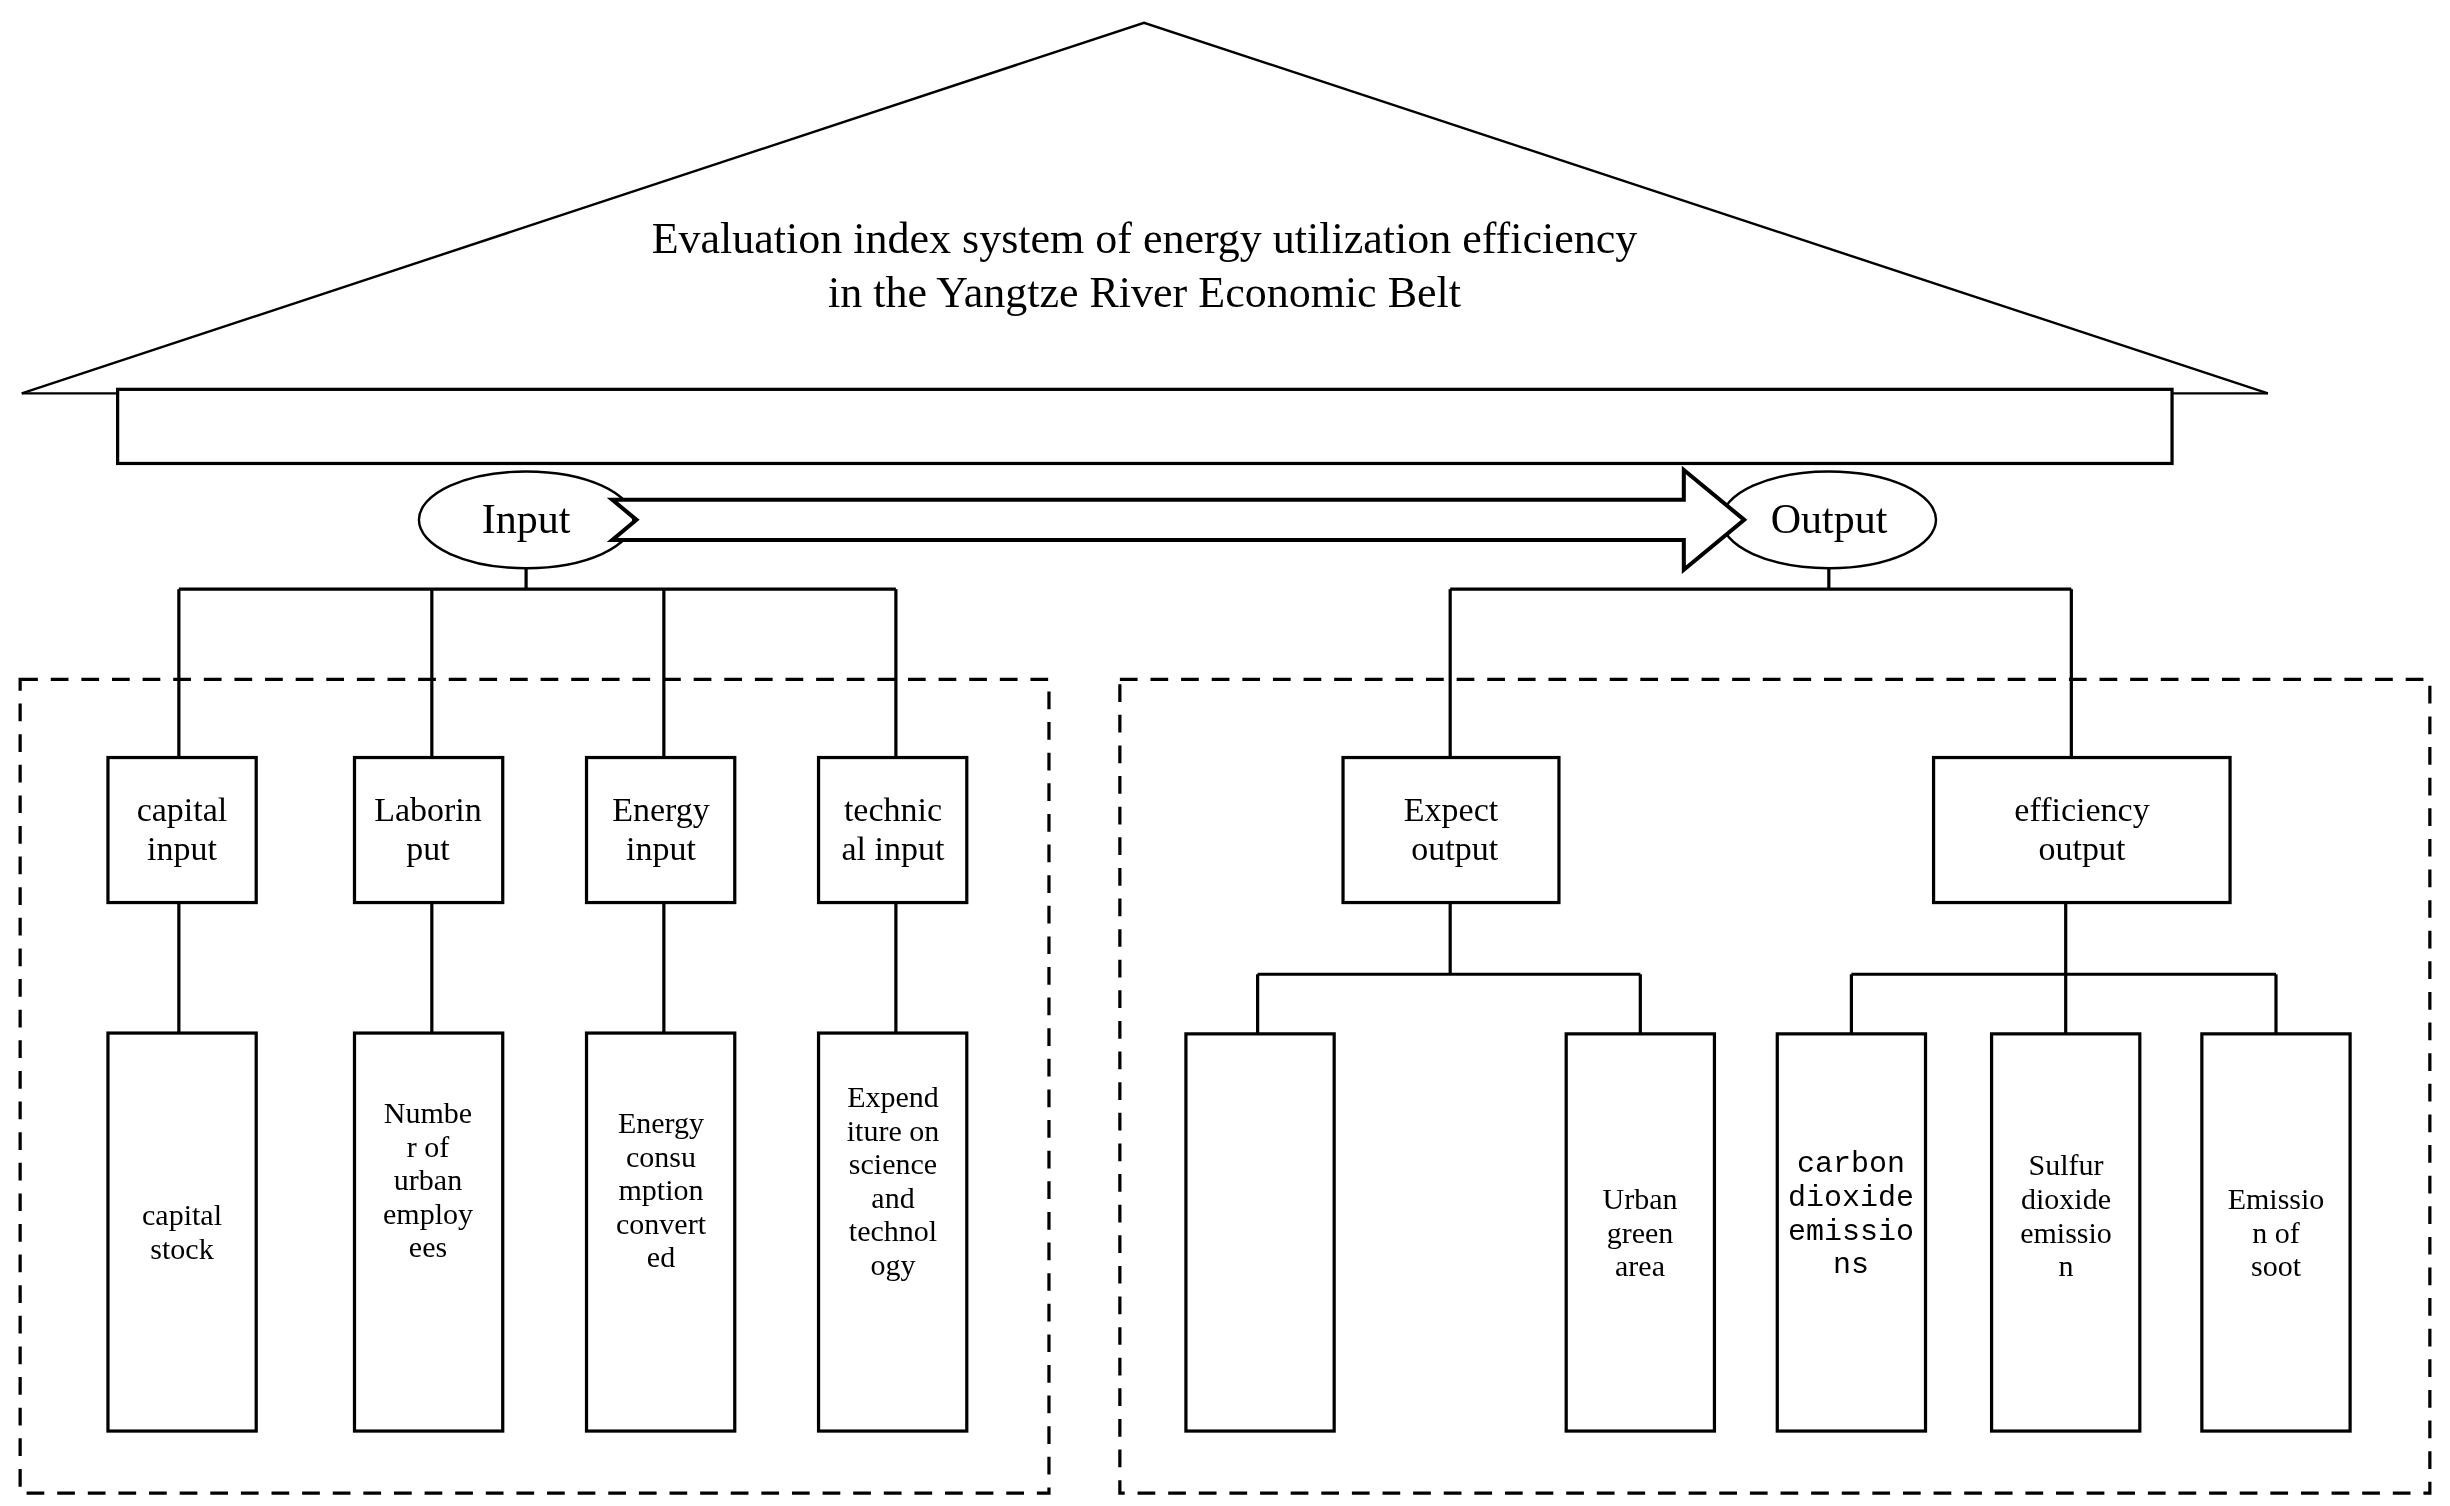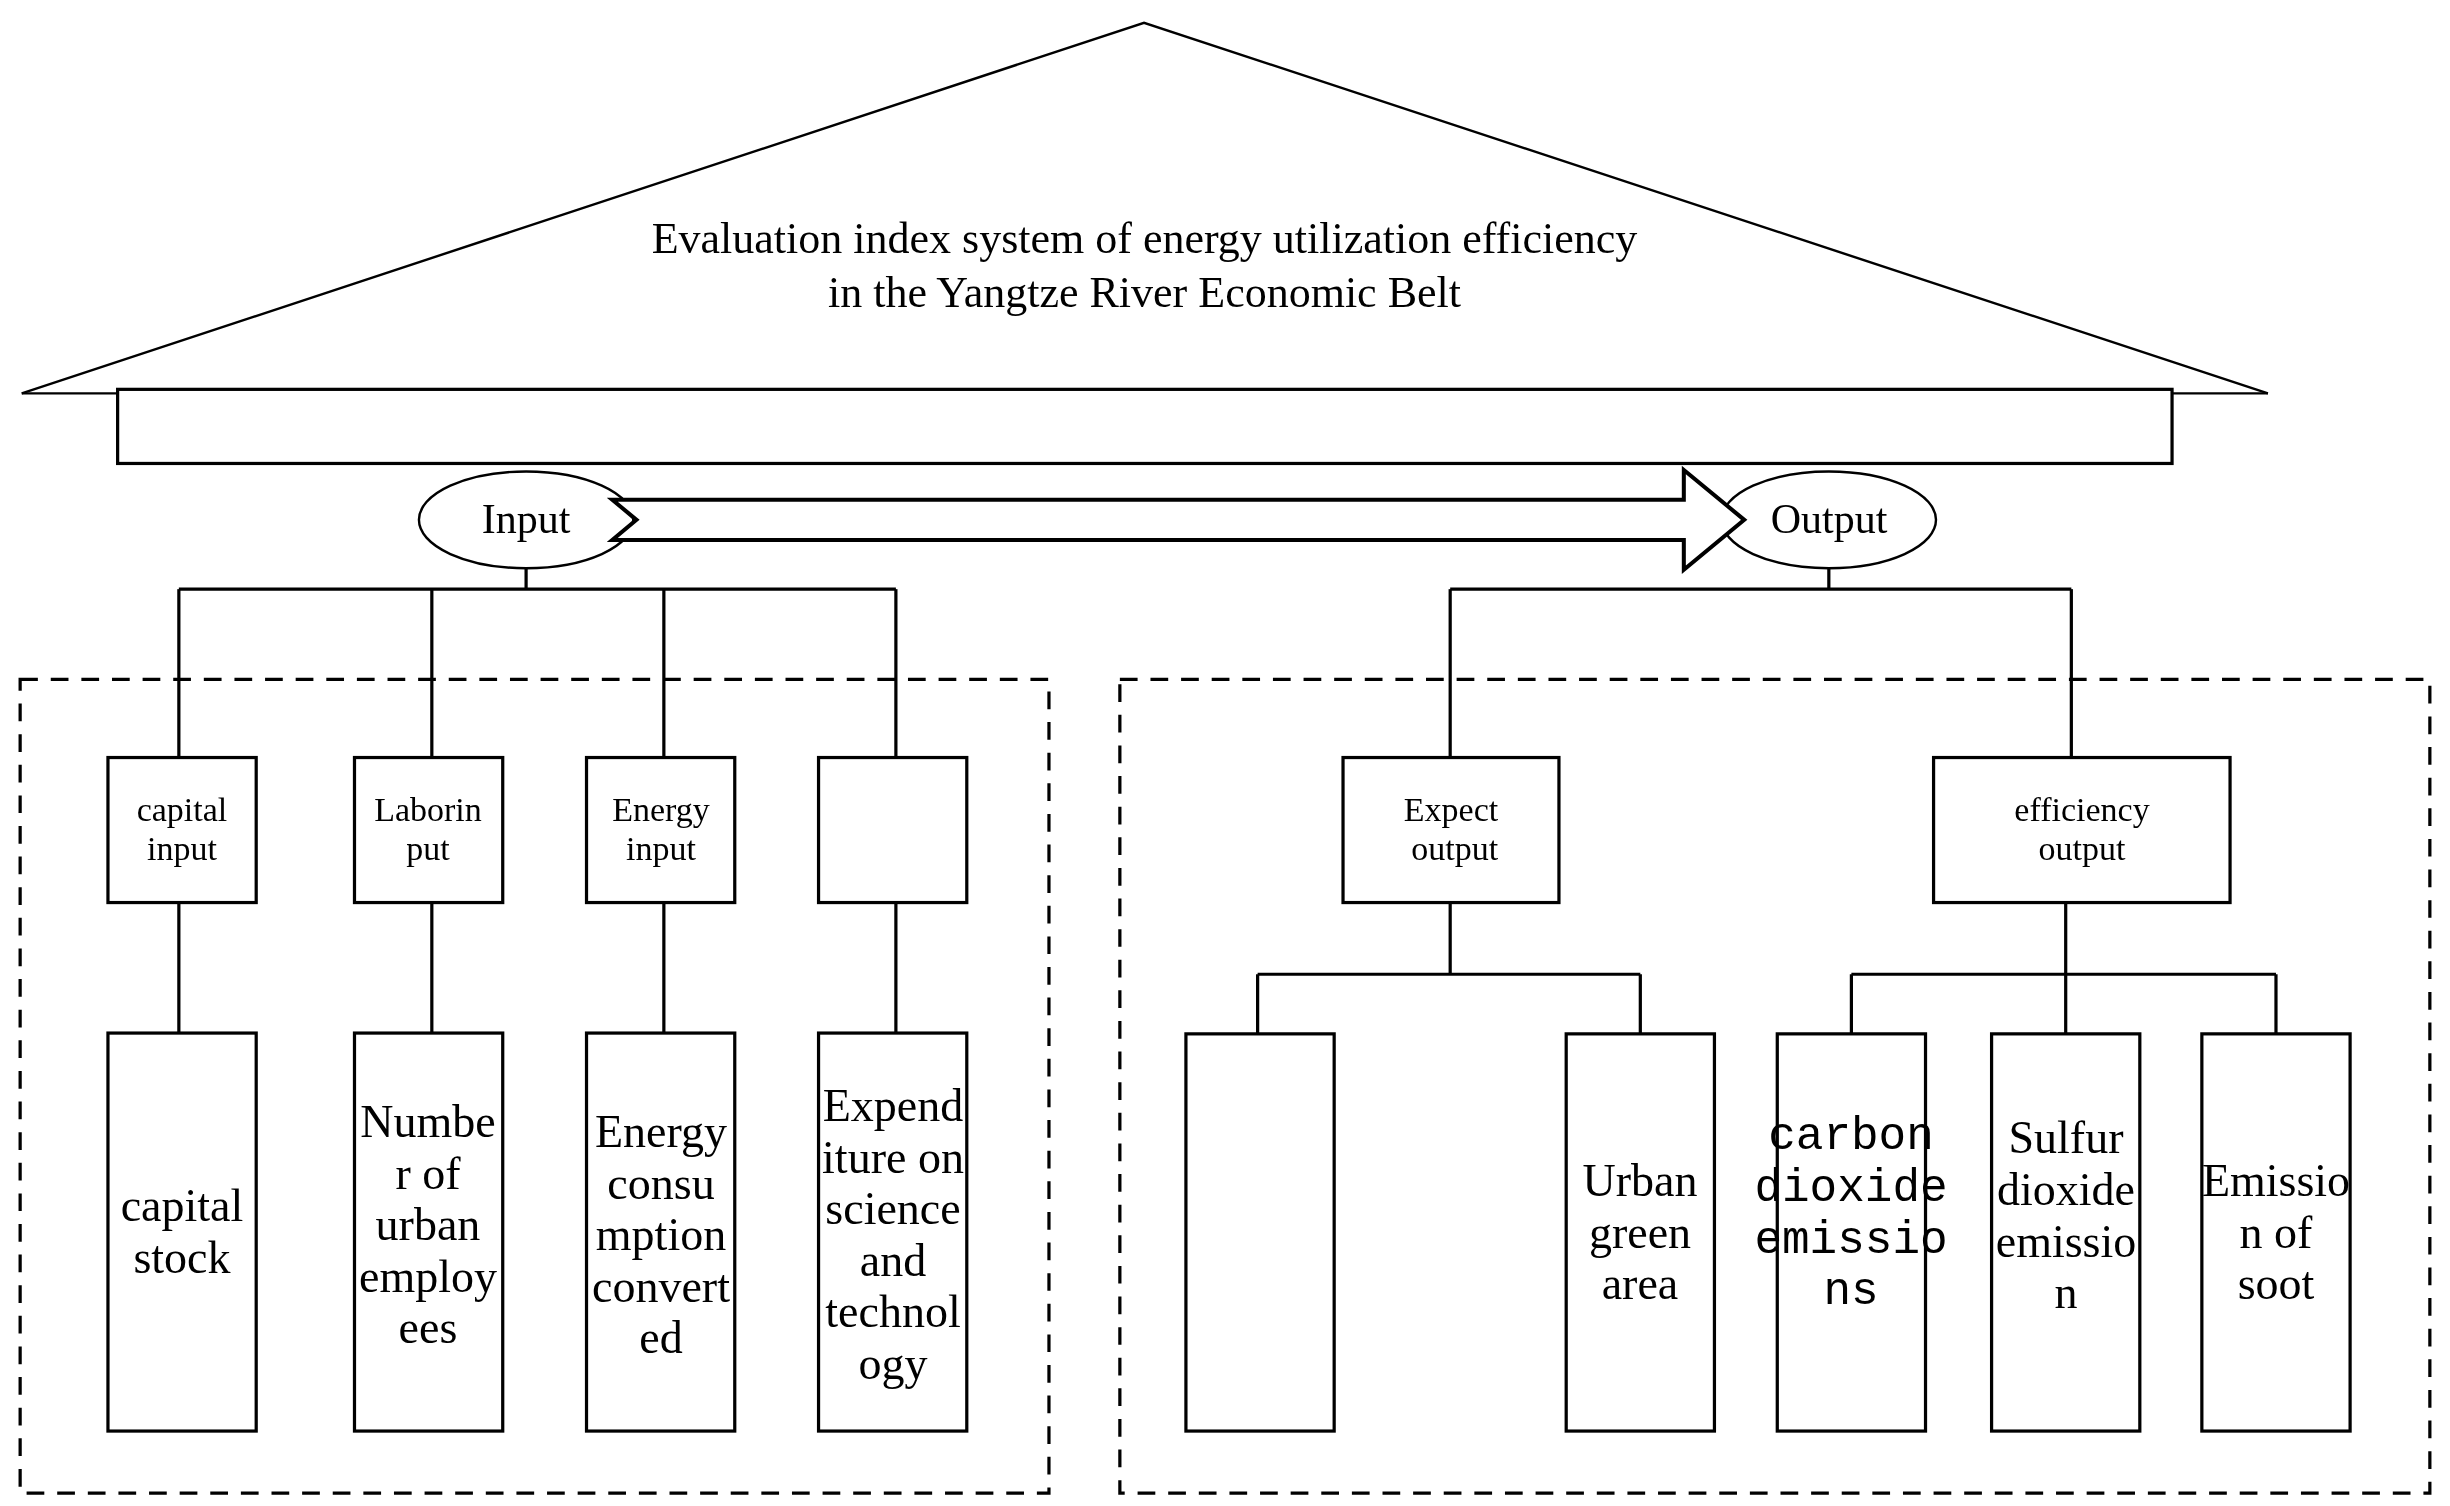--- a/index.html
+++ b/index.html
@@ -44,21 +44,21 @@
   .banner-text {
     font-size: 44px;
   }
   .ellipse-text {
     font-size: 42px;
   }
   .tier2-text {
     font-size: 34px;
   }
   .leaf-text {
-    font-size: 46px;
+    font-size: 30px;
   }
   .leaf-text.top-aligned {
     align-items: flex-start;
   }
 </style>
 </head>
 <body>
 
 <div id="diagram-root">
 
@@ -166,20 +166,22 @@
   <div class="node-text ellipse-text" style="left:419px; top:471px; width:214px; height:97px;">Input</div>
 
   <div class="node-text ellipse-text" style="left:1722px; top:471px; width:214px; height:97px;">Output</div>
 
   <div class="node-text tier2-text" style="left:108px; top:757px; width:148px; height:145px;">capital
 input</div>
   <div class="node-text tier2-text" style="left:354px; top:757px; width:148px; height:145px;">Laborin
 put</div>
   <div class="node-text tier2-text" style="left:587px; top:757px; width:148px; height:145px;">Energy
 input</div>
+  <div class="node-text tier2-text" style="left:819px; top:757px; width:148px; height:145px;">technic
+al input</div>
 
   <div class="node-text leaf-text" style="left:108px; top:1033px; width:148px; height:398px;">capital
 stock</div>
   <div class="node-text leaf-text top-aligned" style="left:354px; top:1096px; width:148px; height:335px; padding-top:0;">Numbe
 r of
 urban
 employ
 ees</div>
   <div class="node-text leaf-text top-aligned" style="left:587px; top:1106px; width:148px; height:325px;">Energy
 consu

